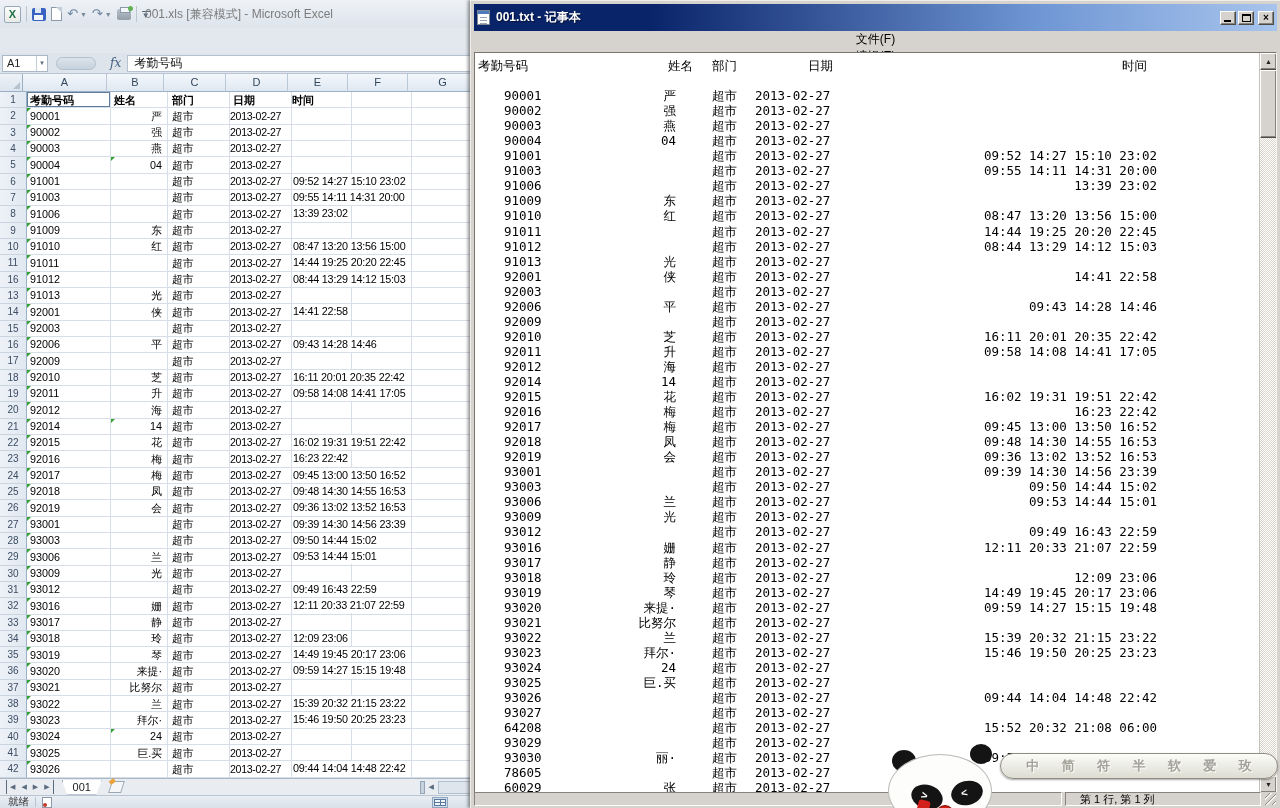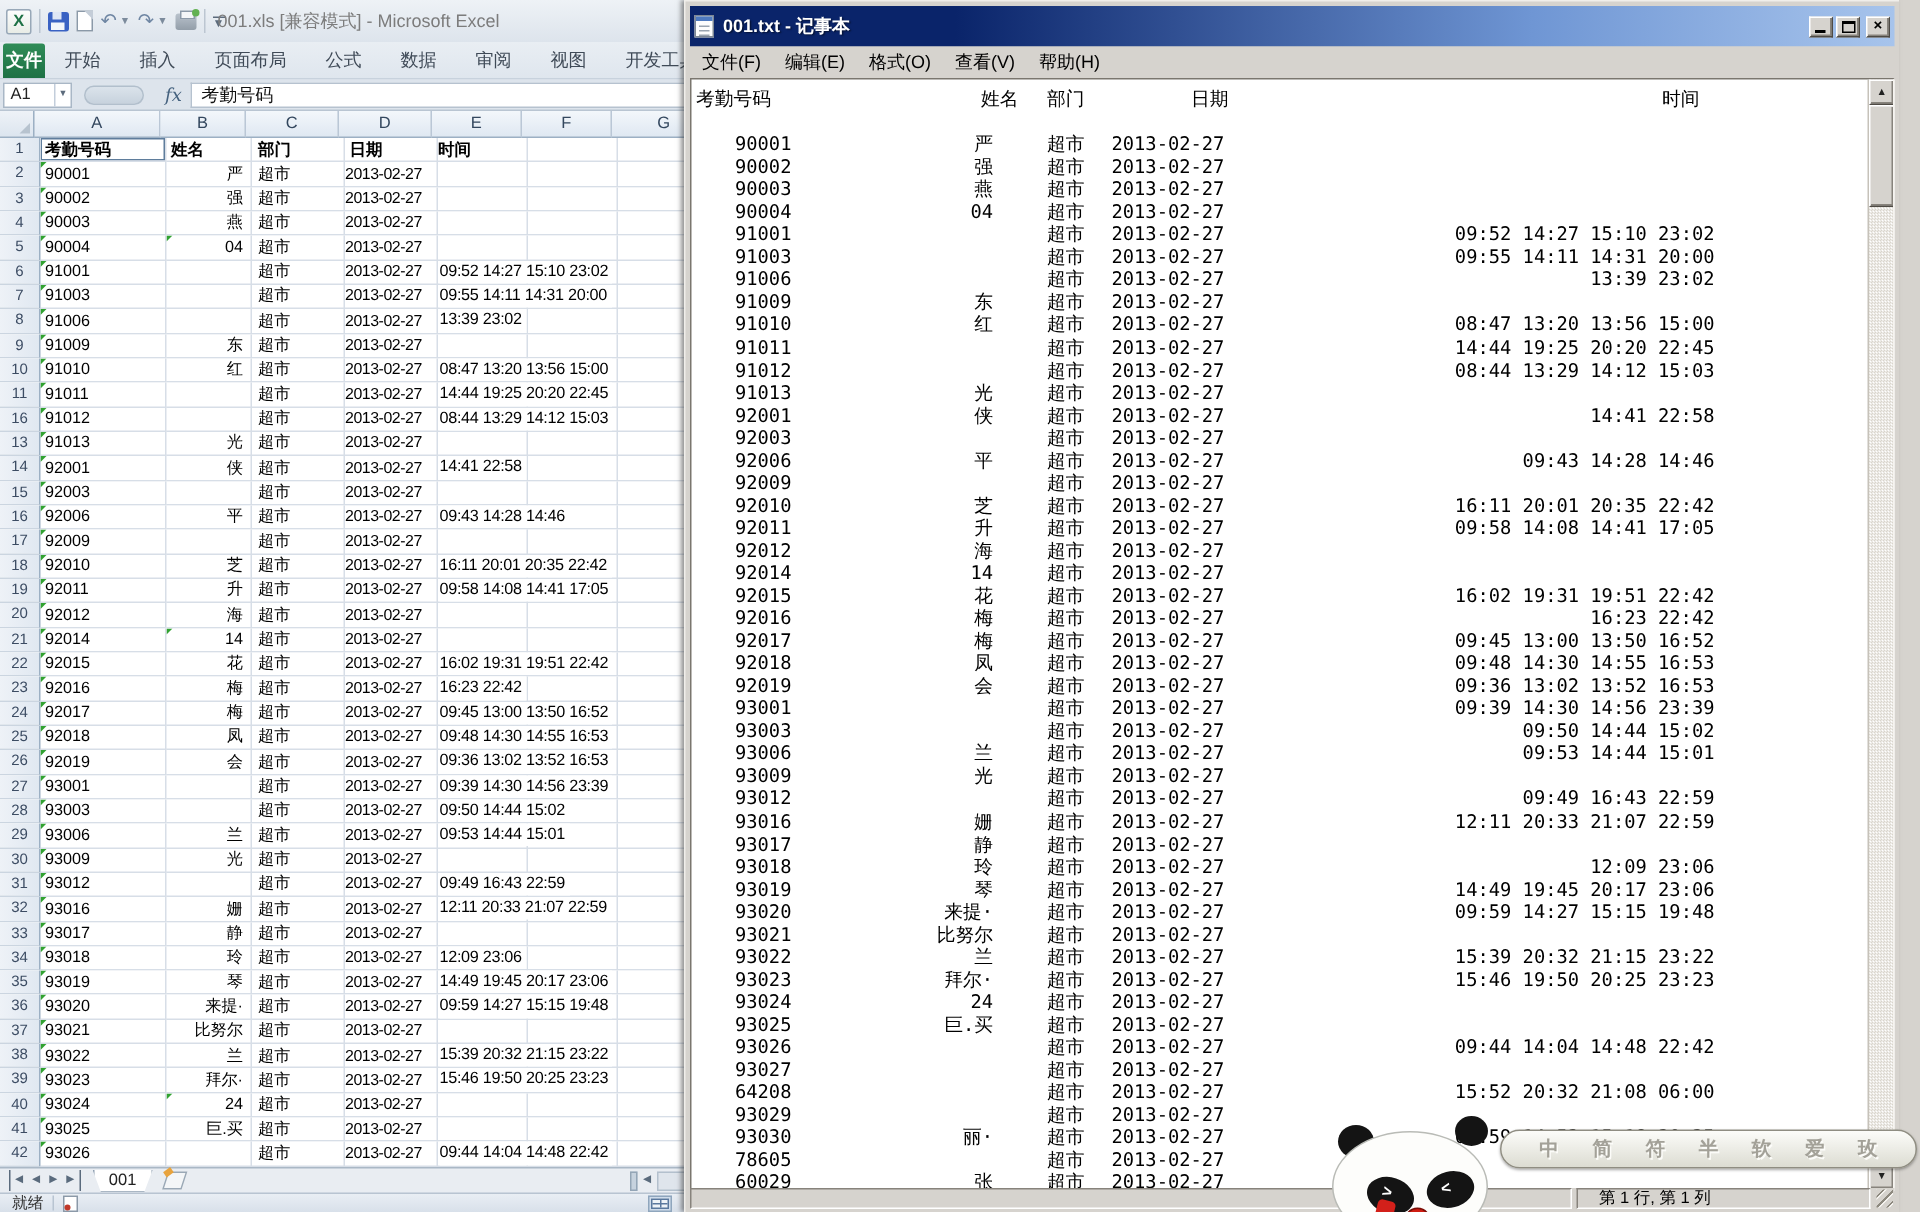--- a/index.html
+++ b/index.html
@@ -105,41 +105,41 @@
   .ic-macro{width:10px;height:11px;background:#fff;border:1px solid #8b99a8;position:relative;}
   .ic-macro:after{content:"";position:absolute;left:0;bottom:0;width:4px;height:4px;border-radius:50%;background:#c0392b;}
   .ic-view{position:absolute;right:30px;top:1px;width:16px;height:11px;background:#cfdceb;
     border:1px solid #8fa6bd;}
   .ic-view:after{content:"";position:absolute;inset:1px;
     background:linear-gradient(#5a789e,#5a789e) center/1px 100% no-repeat,
                linear-gradient(#5a789e,#5a789e) center/100% 1px no-repeat,#eef3f8;
     border:1px solid #5a789e;}
 
   
-  #notepad{position:absolute;left:456px;top:0;width:810px;height:808px;z-index:10;
+  #notepad{position:absolute;left:470px;top:0;width:810px;height:808px;z-index:10;
     background:#d6d3ce;border-left:1px solid #f0eeea;border-top:1px solid #f0eeea;
     box-shadow:-2px 0 3px rgba(40,40,40,.5);padding-left:28px;}
   .np-title{position:absolute;left:3px;top:3px;right:3px;height:27px;
     background:linear-gradient(90deg,#0a246a 22%,#6f96d4 70%,#a7c4ec 100%);
     display:flex;align-items:center;color:#fff;}
   .np-icon{width:13px;height:15px;background:#fdfdfd;border:1px solid #7d8794;margin-left:3px;position:relative;}
   .np-icon:before{content:"";position:absolute;left:0;top:0;right:0;height:3px;background:#4e7ac0;}
   .np-icon:after{content:"";position:absolute;left:2px;top:6px;width:7px;height:1px;background:#9aa4b0;
     box-shadow:0 3px 0 #9aa4b0,0 6px 0 #9aa4b0;}
   .np-title-text{font-size:12px;font-weight:bold;margin-left:6px;
     text-shadow:1px 1px 1px rgba(0,0,0,.5);}
   .np-btns{margin-left:auto;display:flex;gap:2px;padding-right:3px;}
   .np-btn{width:16px;height:14px;background:#d6d3ce;border:1px solid;
     border-color:#fff #4e4a44 #4e4a44 #fff;box-shadow:inset -1px -1px 0 #87837c;
     position:relative;color:#000;font-size:10px;line-height:12px;text-align:center;}
   .np-btn.close{margin-left:2px;font-weight:bold;}
   .glyph-min{position:absolute;left:3px;bottom:2px;width:7px;height:2px;background:#000;}
   .glyph-max{position:absolute;left:3px;top:2px;width:9px;height:8px;border:1px solid #000;border-top-width:2px;}
   .np-menu{position:absolute;left:3px;top:30px;right:3px;height:21px;background:#d6d3ce;
-    display:flex;align-items:center;font-size:12px;color:#000;}
+    display:flex;align-items:center;font-size:12px;color:#000;flex-direction:column;}
   .np-menu-item{padding:0 8px;}
   .np-client{position:absolute;left:3px;top:51px;right:3px;bottom:14px;background:#fff;
     border:1px solid;border-color:#7a766e #f6f4f0 #f6f4f0 #7a766e;overflow:hidden;}
   #np-lines{position:absolute;left:0;top:5px;right:18px;bottom:0;overflow:hidden;
     font-family:"DejaVu Sans Mono","Liberation Mono",monospace;font-size:12.5px;color:#000;}
   .np-line{position:relative;height:15.05px;line-height:15.05px;white-space:nowrap;}
   .np-line span{position:absolute;top:0;}
   .f-id{left:29px;}
   .f-name{left:60px;width:141px;text-align:right;overflow:hidden;}
   .f-dept{left:237px;}
@@ -206,33 +206,20 @@
           <span class="mini-drop">▼</span>
         <div class="ic-redo">↷</div>
           <span class="mini-drop">▼</span>
         <div class="ic-print"></div>
         <div class="qat-sep"></div>
         <div class="qat-more">▼</div>
       </div>
       <div class="xl-title-text">001.xls [兼容模式] - Microsoft Excel</div>
     </div>
 
-    <div class="xl-tabs">
-      <div class="file-tab">文件</div>
-      <div id="ribbon-tabs" style="display:flex;">
-          <div class="rtab">开始</div>
-          <div class="rtab">插入</div>
-          <div class="rtab">页面布局</div>
-          <div class="rtab">公式</div>
-          <div class="rtab">数据</div>
-          <div class="rtab">审阅</div>
-          <div class="rtab">视图</div>
-          <div class="rtab">开发工具</div>
-        </div>
-    </div>
 
     <div class="xl-formula">
       <div class="name-box">
         <span>A1</span>
         <span class="name-drop">▼</span>
       </div>
       <div class="fx-pill"></div>
       <div class="fx-sym">fx</div>
       <div class="formula-field">考勤号码</div>
     </div>

